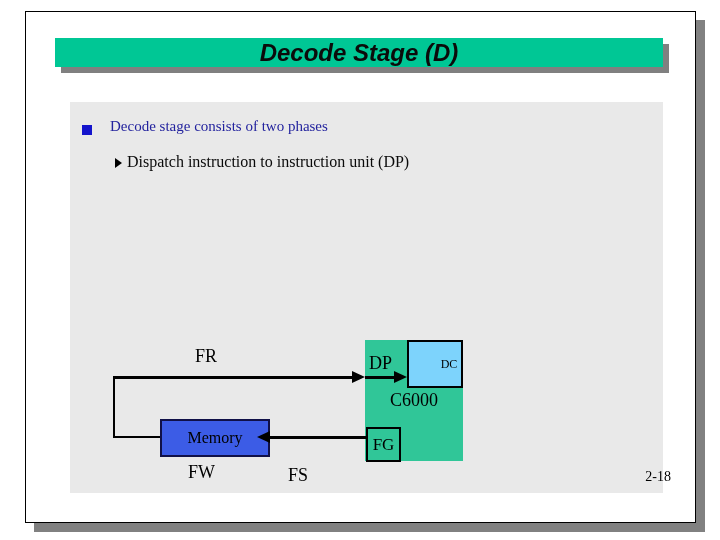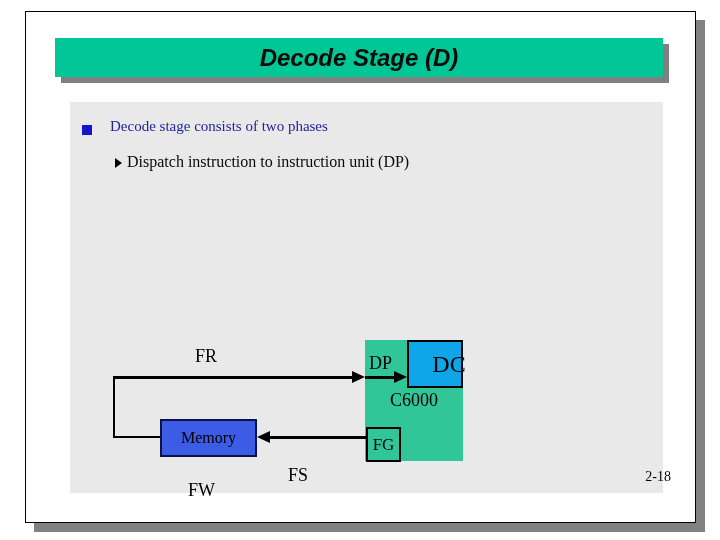--- a/index.html
+++ b/index.html
@@ -18,21 +18,21 @@
     width: 671px; height: 512px;
     background: #ffffff;
     border: 1px solid #000000;
     box-shadow: 9px 9px 0 0 #818181;
   }
 
   
   .title-bar {
     position: absolute;
     left: 29px; top: 26px;
-    width: 608px; height: 39px;
+    width: 608px; height: 29px;
     background: #00C795;
     box-shadow: 6px 6px 0 0 #808080;
     display: flex; align-items: center; justify-content: center;
   }
   .title-bar h1 {
     font-family: "Liberation Sans", sans-serif;
     font-weight: bold; font-style: italic;
     font-size: 24px; color: #0b0b0b;
     white-space: nowrap;
   }
@@ -69,43 +69,43 @@
     position: absolute; left: 57px; top: 0;
     font-size: 16px; color: #0a0a0a; white-space: nowrap;
   }
 
   
   .diag-label { position: absolute; font-size: 18px; color: #000; white-space: nowrap; }
   #lbl-fr { left: 125px; top: 244px; }
   #lbl-dp { left: 299px; top: 251px; }
   #lbl-c6000 { left: 295px; top: 288px; width: 98px; text-align: center; }
   #lbl-fs { left: 218px; top: 341px; margin-top: 22px; }
-  #lbl-fw { left: 118px; top: 378px; }
+  #lbl-fw { left: 118px; top: 360px; }
 
   .big-green-box {
     position: absolute; left: 295px; top: 238px;
     width: 98px; height: 121px; background: #30C698;
   }
   .dc-box {
     position: absolute; left: 337px; top: 238px;
     width: 56px; height: 48px;
-    background: #0ea5e9; border: 2px solid #000;
+    background: #7dd3fc; border: 2px solid #000;
     display: flex; align-items: center; justify-content: center;
-    font-size: 24px; color: #000; padding-left: 28px;
+    font-size: 12px; color: #000; padding-left: 28px;
   }
   .fg-box {
     position: absolute; left: 296px; top: 325px;
     width: 35px; height: 35px;
     background: #30C698; border: 2px solid #000;
     display: flex; align-items: center; justify-content: center;
     font-size: 17px; color: #000;
   }
   .memory-box {
     position: absolute; left: 90px; top: 317px;
-    width: 97px; height: 38px;
+    width: 110px; height: 38px;
     background: #3C5CE6; border: 2px solid #101048;
     display: flex; align-items: center; justify-content: center;
     font-size: 16px; color: #000;
   }
 
   
   .line { position: absolute; background: #000; }
   #fr-line   { left: 43px;  top: 274px; width: 239px; height: 3px; }
   #mid-line  { left: 295px; top: 274px; width: 29px;  height: 3px; }
   #vert-line { left: 43px;  top: 274px; width: 2px;   height: 62px; }

